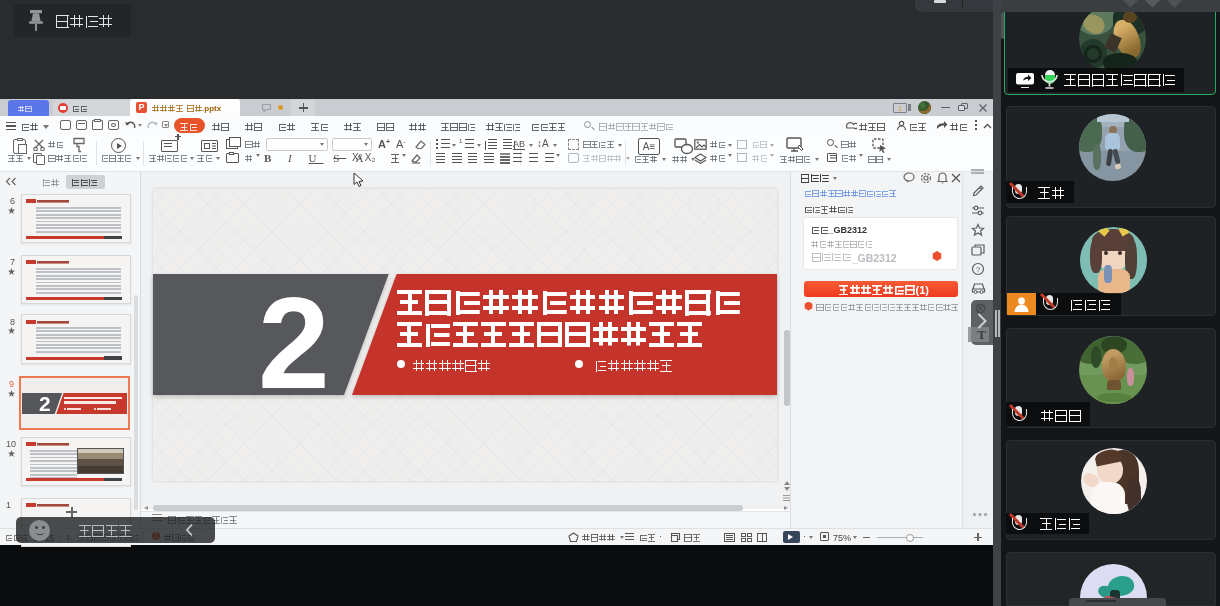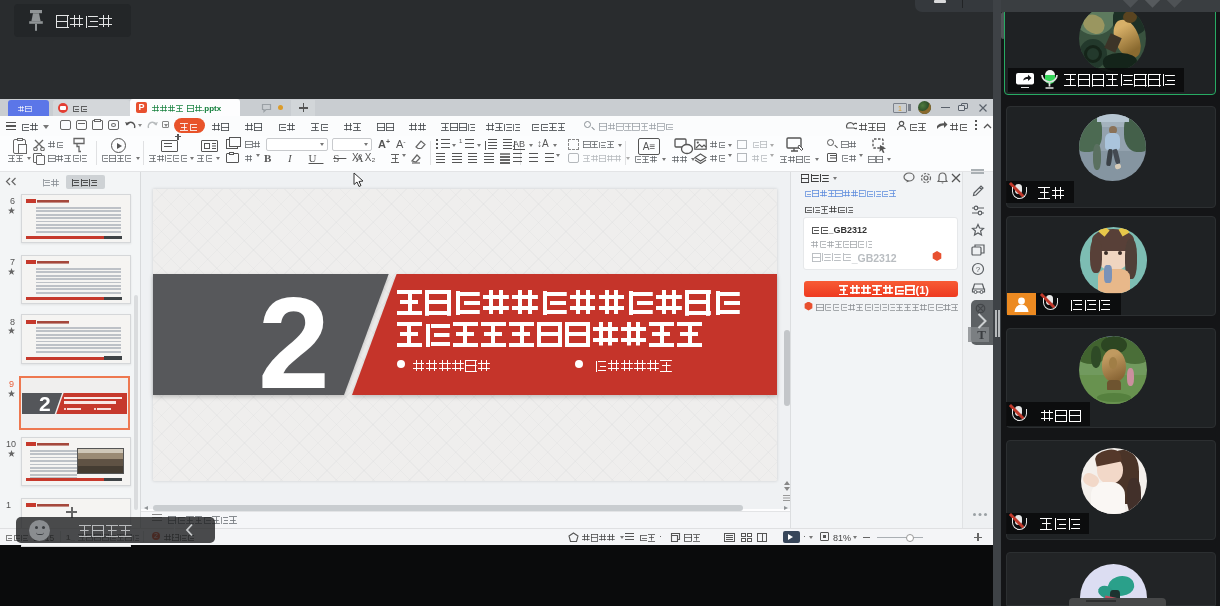--- a/index.html
+++ b/index.html
@@ -41,21 +41,21 @@
 <div class="abs" id="wps" style="left:0;top:99px;width:993px;height:446px;background:#fdfdfe"></div>
 <div class="abs" id="tabbar" style="left:0;top:99px;width:993px;height:17px;background:#c9cdd1"></div>
 <div class="abs" style="left:8px;top:100px;width:41px;height:16px;background:#5b76e8;border-radius:3px 3px 0 0"></div>
 <span class="cjk abs" style="--s:7px;left:18px;top:104px;color:#fff"><i class="hz v2"></i><i class="hz v1"></i></span>
 <div class="abs" style="left:53px;top:100px;width:77px;height:16px;background:#d4d7da;border-radius:3px 3px 0 0"></div>
 <div class="abs" style="left:58px;top:103px;width:10px;height:10px;background:#e33e33;border-radius:50%"></div>
 <div class="abs" style="left:60px;top:106px;width:6px;height:4px;background:#fff;border-radius:1px"></div>
 <span class="cjk abs" style="--s:8px;left:72px;top:104px;color:#333"><i class="hz v3"></i><i class="hz v3"></i></span>
 <div class="abs" style="left:130px;top:99px;width:110px;height:17px;background:#fdfdfe;border-radius:3px 3px 0 0"></div>
 <div class="abs" style="left:136px;top:102px;width:11px;height:11px;background:#e8502f;border-radius:2px;color:#fff;font-weight:bold;font-size:9px;line-height:11px;text-align:center">P</div>
-<span class="cjk abs" style="--s:8px;left:152px;top:104px;color:#15803d"><i class="hz v2"></i><i class="hz v2"></i><i class="hz v2"></i><i class="hz v0"></i><i class="sp"></i><i class="hz v1"></i><i class="hz v2"></i><b class="lat">.</b><b class="lat">p</b><b class="lat">p</b><b class="lat">t</b><b class="lat">x</b></span>
+<span class="cjk abs" style="--s:8px;left:152px;top:104px;color:#a16207"><i class="hz v2"></i><i class="hz v2"></i><i class="hz v2"></i><i class="hz v0"></i><i class="sp"></i><i class="hz v1"></i><i class="hz v2"></i><b class="lat">.</b><b class="lat">p</b><b class="lat">p</b><b class="lat">t</b><b class="lat">x</b></span>
 <svg class="abs" style="left:261px;top:103px" width="11" height="10" viewBox="0 0 11 10">
       <path d="M1.5 1.5 h8 v5 h-4.5 l-2 2 v-2 h-1.5 z" fill="none" stroke="#9aa0a5" stroke-width="1.2"></path>
     </svg>
 <div class="abs" style="left:278px;top:105px;width:5px;height:5px;background:#dc9b29;border-radius:50%"></div>
 <div class="abs" style="left:291px;top:100px;width:24px;height:16px;background:#d2d6d9"></div>
 <div class="abs" style="left:299px;top:107px;width:9px;height:1.6px;background:#555"></div>
 <div class="abs" style="left:302.7px;top:103.3px;width:1.6px;height:9px;background:#555"></div>
 
 <div class="abs" style="left:893px;top:102.5px;width:14px;height:10px;border:1.1px solid #7c828c;border-radius:1px;font-size:7px;color:#d89b2a;text-align:center;line-height:9px">1</div>
     <div class="abs" style="left:908px;top:104px;width:2.5px;height:7px;background:#7c828c"></div>
@@ -471,21 +471,21 @@
       <div class="abs" style="left:726px;top:534.5px;width:7px;height:1px;background:#555;box-shadow:0 2px #555,0 4px #555"></div>
 <div class="abs" style="left:741px;top:532.5px;width:5px;height:4px;border:1px solid #555;box-shadow:6px 0 0 -1px #fff,6px 0 #555,0 5px 0 -1px #fff,0 5px #555,6px 5px 0 -1px #fff,6px 5px #555"></div>
 <div class="abs" style="left:757px;top:532.5px;width:10px;height:9px;border:1.2px solid #555"></div>
       <div class="abs" style="left:761.5px;top:532.5px;width:1.2px;height:9px;background:#555"></div>
 <div class="abs" style="left:782.5px;top:530.5px;width:17px;height:12.5px;background:#37465a;border-radius:2px"></div>
 <div class="abs" style="left:788px;top:533.5px;border-left:5.5px solid #fff;border-top:3.4px solid transparent;border-bottom:3.4px solid transparent"></div>
 <span class="abs" style="left:803px;top:531px;font-size:9px;color:#555">·</span>
       <div class="abs" style="left:809px;top:536px;border-left:2.5px solid transparent;border-right:2.5px solid transparent;border-top:3px solid #777"></div>
 <div class="abs" style="left:820px;top:532px;width:9px;height:9px;border:1.2px solid #555;border-radius:1px"></div>
       <div class="abs" style="left:823px;top:535px;width:3px;height:3px;background:#555"></div>
-<span class="abs" style="left:833px;top:532.5px;font-size:9px;color:#444">81%</span>
+<span class="abs" style="left:833px;top:532.5px;font-size:9px;color:#444">75%</span>
       <div class="abs" style="left:853px;top:536px;border-left:2.5px solid transparent;border-right:2.5px solid transparent;border-top:3px solid #777"></div>
 <div class="abs" style="left:863px;top:536.5px;width:7px;height:1.4px;background:#666"></div>
 <div class="abs" style="left:877px;top:537px;width:46px;height:1px;background:#aaafb3"></div>
 <div class="abs" style="left:906px;top:533.5px;width:8px;height:8px;background:#fff;border:1px solid #999;border-radius:50%"></div>
 <div class="abs" style="left:974px;top:536.5px;width:8px;height:1.4px;background:#666"></div>
       <div class="abs" style="left:977.3px;top:533.2px;width:1.4px;height:8px;background:#666"></div>
 </div>
 
 <div class="abs" id="sidebar" style="left:993px;top:0;width:227px;height:606px;background:#141517"></div>
 <div id="tiles">

